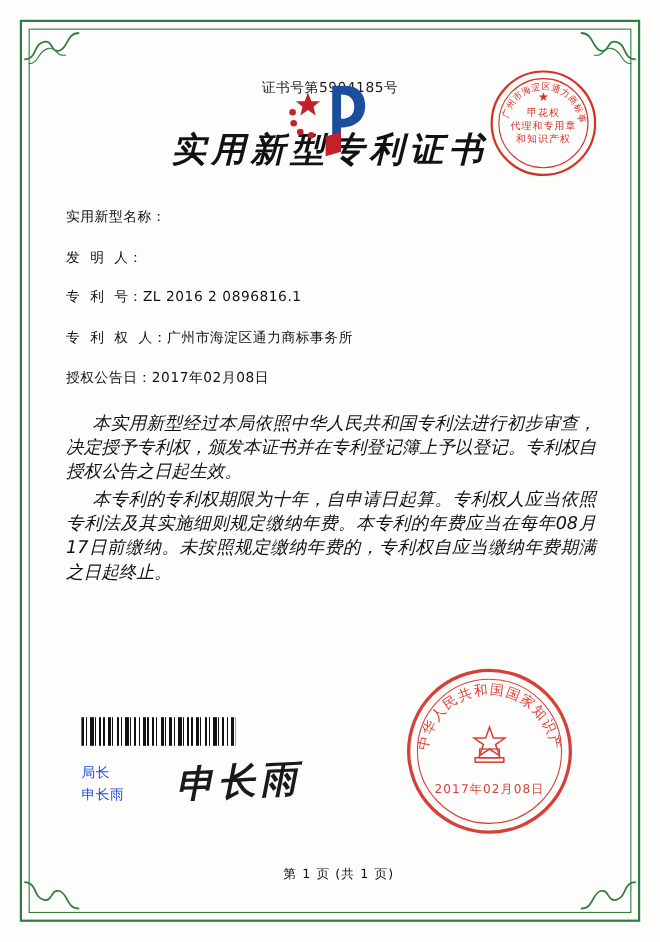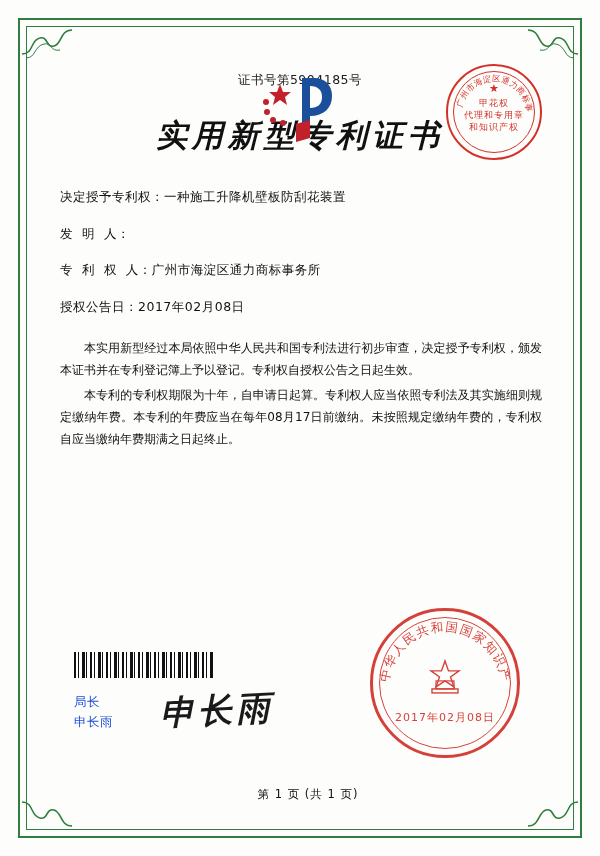--- a/index.html
+++ b/index.html
@@ -68,21 +68,21 @@
     position:absolute;left:5px;top:5px;right:5px;bottom:5px;
     border:1px solid #d3312a;border-radius:50%;
   }
   .stamp-top .arc-text{
     position:absolute;left:0;top:0;width:100%;height:100%;
   }
   .stamp-top .center-lines{
     position:absolute;left:0;right:0;top:31px;
     text-align:center;
     font-size:9px;line-height:12px;
-    font-family:Liberation Serif, serif;
+    font-family:Liberation Mono, monospace;
     letter-spacing:1px;
   }
   .stamp-top .star{
     position:absolute;left:50%;top:16px;transform:translateX(-50%);
     font-size:11px;
   }
 
   .title{
     margin-top:26px;
     text-align:center;
@@ -110,24 +110,25 @@
     white-space:pre;
     letter-spacing:0.5px;
   }
   .field .value{
     letter-spacing:0.5px;
   }
 
   .paras{
     margin-top:16px;
     padding:0 14px 0 16px;
-    font-size:12px;
+    font-size:16px;
     line-height:22px;
     color:#111;
     text-align:justify;
+    font-style:italic;
   }
   .paras p{margin:0 0 3px 0;text-indent:24px;}
 
   .barcode{
     position:absolute;left:30px;bottom:138px;
     width:140px;height:26px;
     background:repeating-linear-gradient(to right,
       #111 0 2px, #fff 2px 4px, #111 4px 5px, #fff 5px 8px,
       #111 8px 11px, #fff 11px 12px, #111 12px 13px, #fff 13px 16px);
   }
@@ -241,25 +242,28 @@
         <div>和知识产权</div>
       </div>
     </div>
 
     <div class="cert-no">证书号第5904185号</div>
 
     <div class="title">实用新型专利证书</div>
 
     <div class="fields">
       <div class="field">
-        <span class="label">决定授予专利权：</span>
-        <span class="value">一种施工升降机壁板防刮花装置</span>
+        <span class="label">实用新型名称：</span>
       </div>
       <div class="field">
         <span class="label">发  明  人：</span>
+      </div>
+      <div class="field">
+        <span class="label">专  利  号：</span>
+        <span class="value">ZL 2016 2 0896816.1</span>
       </div>
       <div class="field">
         <span class="label">专  利  权  人：</span>
         <span class="value">广州市海淀区通力商标事务所</span>
       </div>
       <div class="field">
         <span class="label">授权公告日：</span>
         <span class="value">2017年02月08日</span>
       </div>
     </div>

